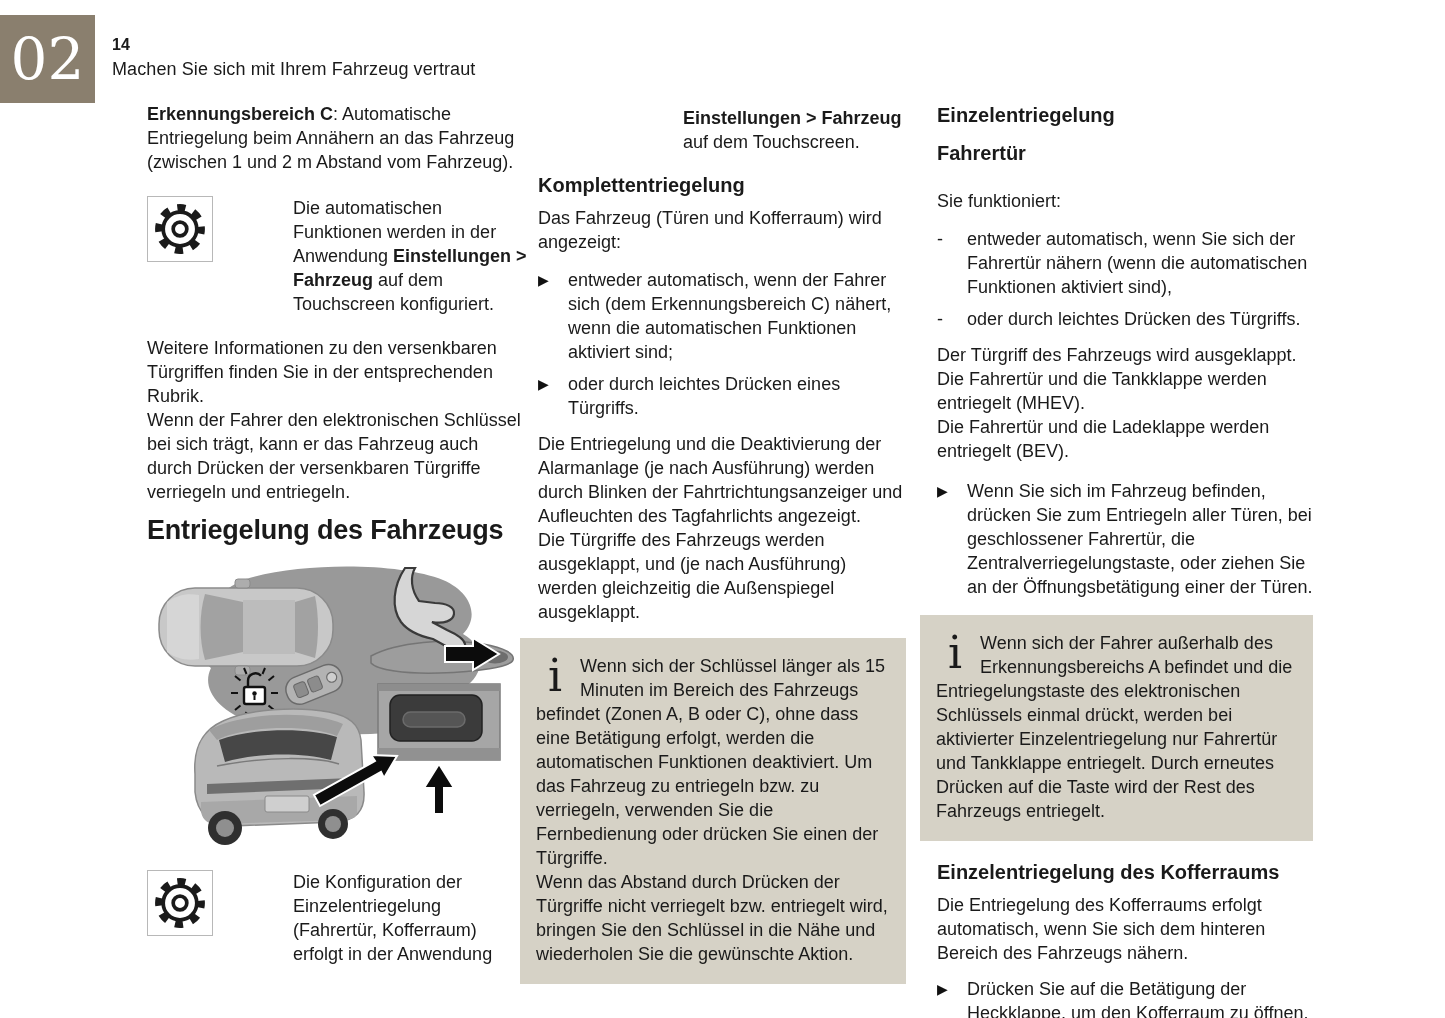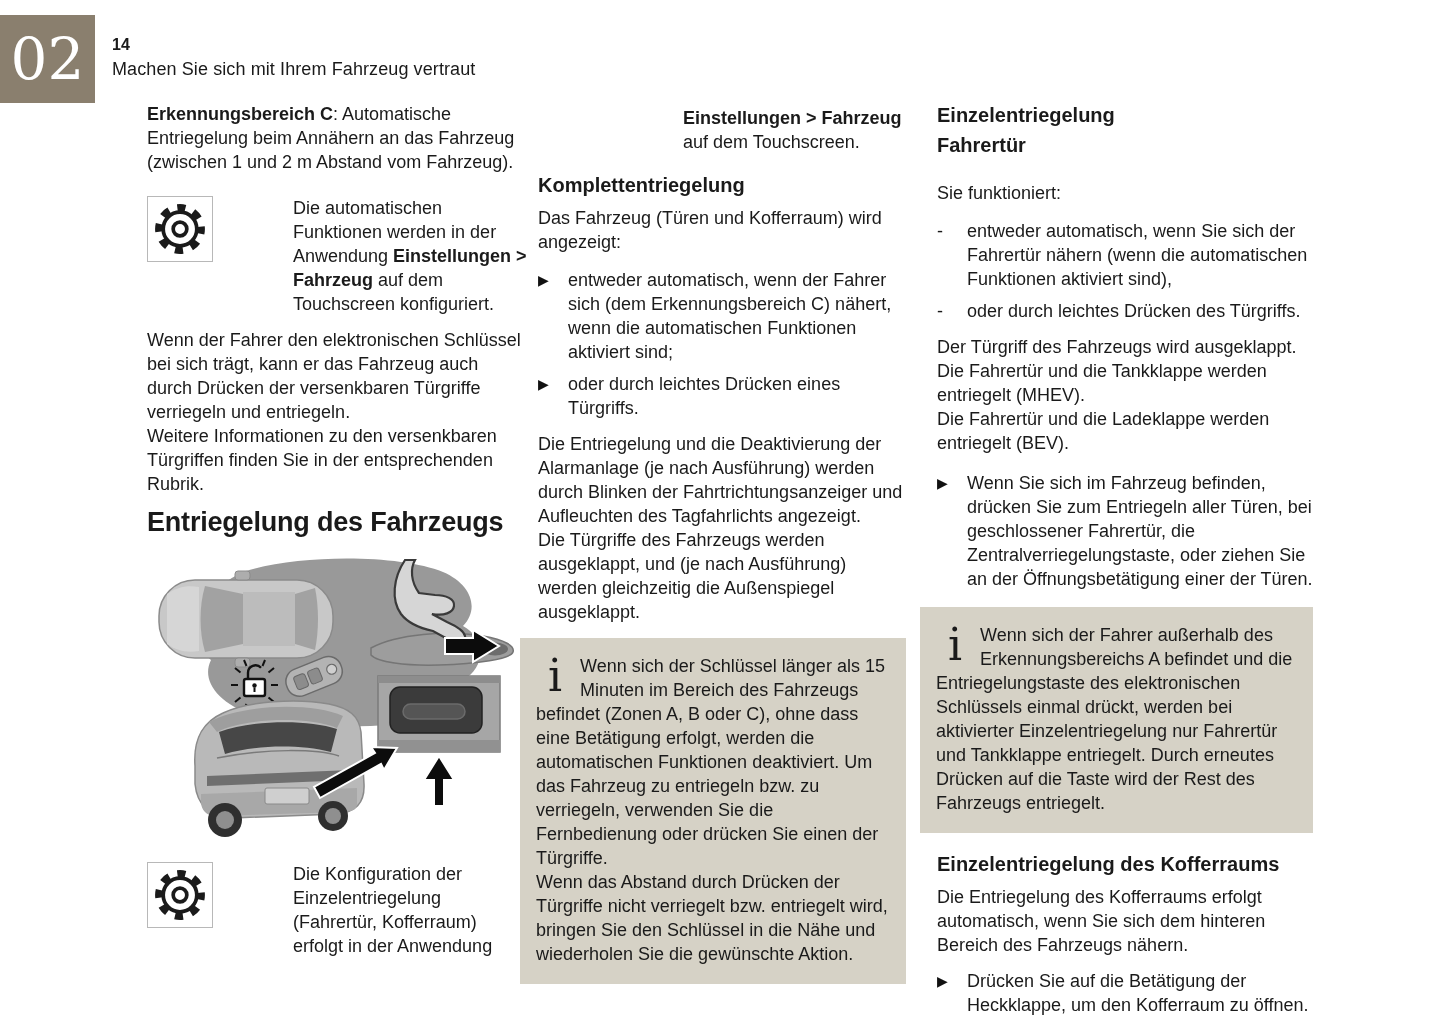--- a/index.html
+++ b/index.html
@@ -16,21 +16,21 @@
   .col { position:absolute; top:102px; font-size:18px; line-height:24px; }
   #col1 { left:147px; width:380px; }
   #col2 { left:538px; width:368px; }
   #col3 { left:937px; width:376px; }
 
   p { margin:0; }
   b { font-weight:700; }
   .block { display:block; }
   .mb8 { margin-bottom:8px; } .mb10 { margin-bottom:10px; } .mb12 { margin-bottom:12px; }
   .mb14 { margin-bottom:14px; } .mb16 { margin-bottom:16px; } .mb18 { margin-bottom:18px; }
-  .mb20 { margin-bottom:12px; } .mb22 { margin-bottom:22px; }
+  .mb20 { margin-bottom:20px; } .mb22 { margin-bottom:22px; }
 
   h1 { font-size:27px; line-height:32px; font-weight:700; letter-spacing:-0.2px; margin:4px 0 14px 0; white-space:nowrap; }
   h2 { font-size:20px; line-height:26px; font-weight:700; margin:0 0 8px 0; white-space:nowrap; }
   h3 { font-size:20px; line-height:26px; font-weight:700; margin:0 0 23px 0; }
 
   .icon-row { display:flex; align-items:flex-start; }
   .icon-box { flex:0 0 64px; width:64px; height:64px; border:1px solid #b8b8b8; margin-right:80px;
     display:flex; align-items:center; justify-content:center; background:#fff; }
   .icon-text { flex:1; }
 
@@ -66,22 +66,22 @@
         <svg width="52" height="52" viewBox="0 0 48 48">
           <circle cx="24" cy="24" r="15.5" fill="none" stroke="#1a1a1a" stroke-width="3.4"></circle>
           <circle cx="24" cy="24" r="19.5" fill="none" stroke="#1a1a1a" stroke-width="7" stroke-dasharray="7.5 7.8" stroke-dashoffset="3"></circle>
           <circle cx="24" cy="24" r="6.3" fill="none" stroke="#1a1a1a" stroke-width="3.4"></circle>
         </svg>
       </div>
       <p class="icon-text"><span>Die automatischen Funktionen werden in der Anwendung </span><b>Einstellungen &gt; Fahrzeug</b><span> auf dem Touchscreen konfiguriert.</span></p>
     </div>
 
     <p class="mb10">
+      <span class="block">Weitere Informationen zu den versenkbaren Türgriffen finden Sie in der entsprechenden Rubrik.</span>
       <span class="block">Wenn der Fahrer den elektronischen Schlüssel bei sich trägt, kann er das Fahrzeug auch durch Drücken der versenkbaren Türgriffe verriegeln und entriegeln.</span>
-      <span class="block">Weitere Informationen zu den versenkbaren Türgriffen finden Sie in der entsprechenden Rubrik.</span>
     </p>
 
     <h1>Entriegelung des Fahrzeugs</h1>
 
     <svg class="illustration" width="380" height="298" viewBox="0 0 380 298">
 
       <path d="M96,20 C150,2 252,2 296,20 C326,33 332,58 316,74 C338,86 340,114 316,128 C330,142 320,158 292,165 C238,178 150,178 106,163 C70,151 54,128 64,108 C42,92 44,44 96,20 Z" fill="#999999"></path>
 
       <g>
         <rect x="12" y="28" width="174" height="78" rx="36" fill="#c8c8c8" stroke="#8b8b8b" stroke-width="1.5"></rect>
@@ -187,21 +187,21 @@
     </p>
 
     <div class="info-box">
       <span class="info-i">i</span>
       <span>Wenn sich der Schlüssel länger als 15 Minuten im Bereich des Fahrzeugs befindet (Zonen A, B oder C), ohne dass eine Betätigung erfolgt, werden die automatischen Funktionen deaktiviert. Um das Fahrzeug zu entriegeln bzw. zu verriegeln, verwenden Sie die Fernbedienung oder drücken Sie einen der Türgriffe.</span>
       <span class="block">Wenn das Abstand durch Drücken der Türgriffe nicht verriegelt bzw. entriegelt wird, bringen Sie den Schlüssel in die Nähe und wiederholen Sie die gewünschte Aktion.</span>
     </div>
   </div>
 
   <div class="col" id="col3">
-    <h2 style="margin-bottom:4px;">Einzelentriegelung</h2>
+    <h2 style="margin-bottom:12px;">Einzelentriegelung</h2>
     <h3>Fahrertür</h3>
     <p class="mb14">Sie funktioniert:</p>
 
     <div class="bullet-row mb8">
       <span class="dash-glyph">-</span>
       <span class="bullet-text">entweder automatisch, wenn Sie sich der Fahrertür nähern (wenn die automatischen Funktionen aktiviert sind),</span>
     </div>
     <div class="bullet-row mb12">
       <span class="dash-glyph">-</span>
       <span class="bullet-text">oder durch leichtes Drücken des Türgriffs.</span>

